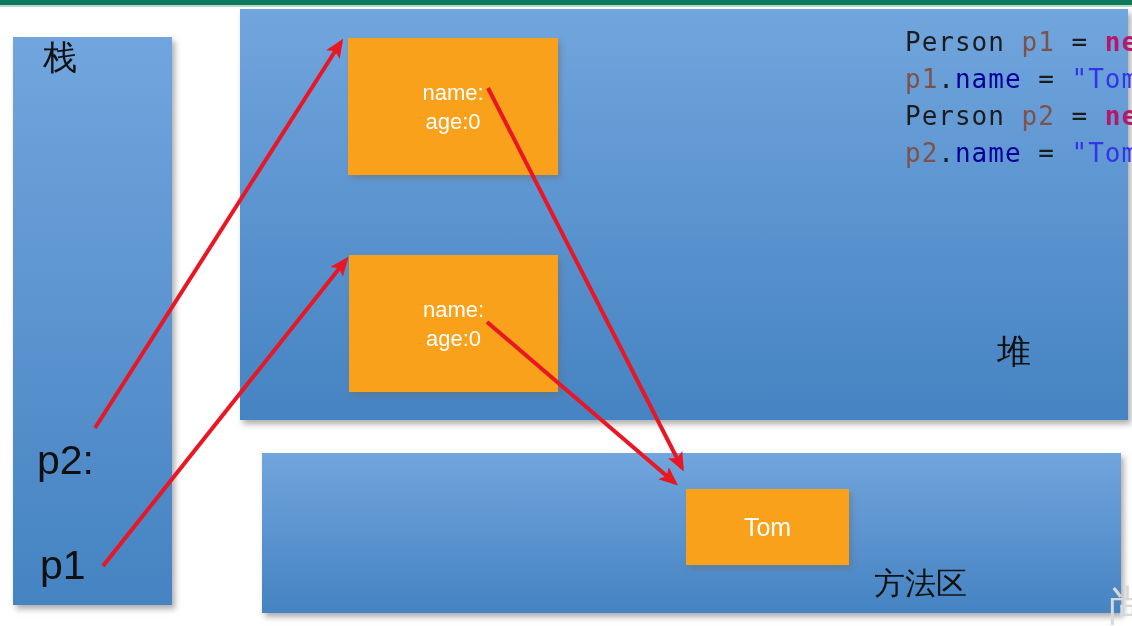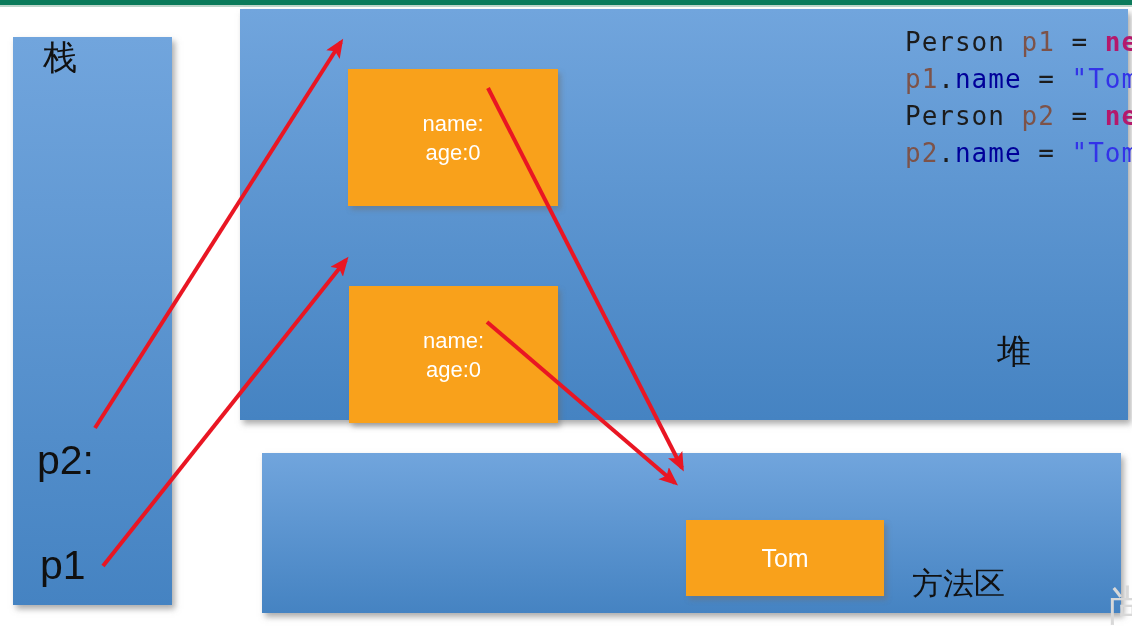--- a/index.html
+++ b/index.html
@@ -30,49 +30,48 @@
 
   .zone-title {
     position: absolute;
     color: #111111;
     font-size: 34px;
     line-height: 1.1;
     white-space: nowrap;
   }
   .stack-title  { left: 30px;  top: 2px; }
   .heap-title   { left: 757px; top: 324px; }
-  .method-title { left: 650px; top: 114px; font-size: 31px; }
+  .method-title { left: 612px; top: 114px; font-size: 31px; }
 
   .stack-var {
     position: absolute;
     color: #101010;
     font-size: 41px;
     white-space: nowrap;
   }
   .var-p2 { left: 24px; top: 400px; }
   .var-p1 { left: 27px; top: 505px; }
 
   .obj-box {
     position: absolute;
     background: var(--orange, #F9A11B);
     box-shadow: 3px 4px 5px rgba(110,110,110,0.45);
     display: flex;
     flex-direction: column;
     align-items: center;
     justify-content: center;
     color: #ffffff;
     text-align: center;
-    margin-top: 31px;
   }
   .obj-1 { left: 108px; top: 29px;  width: 210px; height: 137px; }
   .obj-2 { left: 109px; top: 246px; width: 209px; height: 137px; }
   .obj-line { font-size: 22px; line-height: 29px; }
 
   .tom-box {
-    left: 424px; top: 36px; width: 198px; height: 76px;
+    left: 424px; top: 36px; width: 163px; height: 76px;
     font-size: 25px;
   }
 
   .code-block {
     position: absolute;
     left: 665px; top: 15px;
     font-family: "DejaVu Sans Mono", "Liberation Mono", monospace;
     font-size: 26px;
     letter-spacing: 1px;
     white-space: pre;

